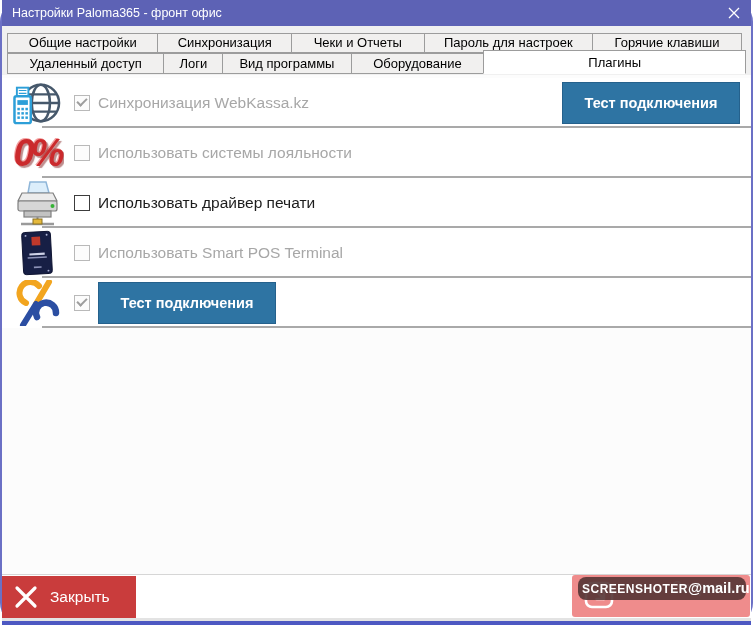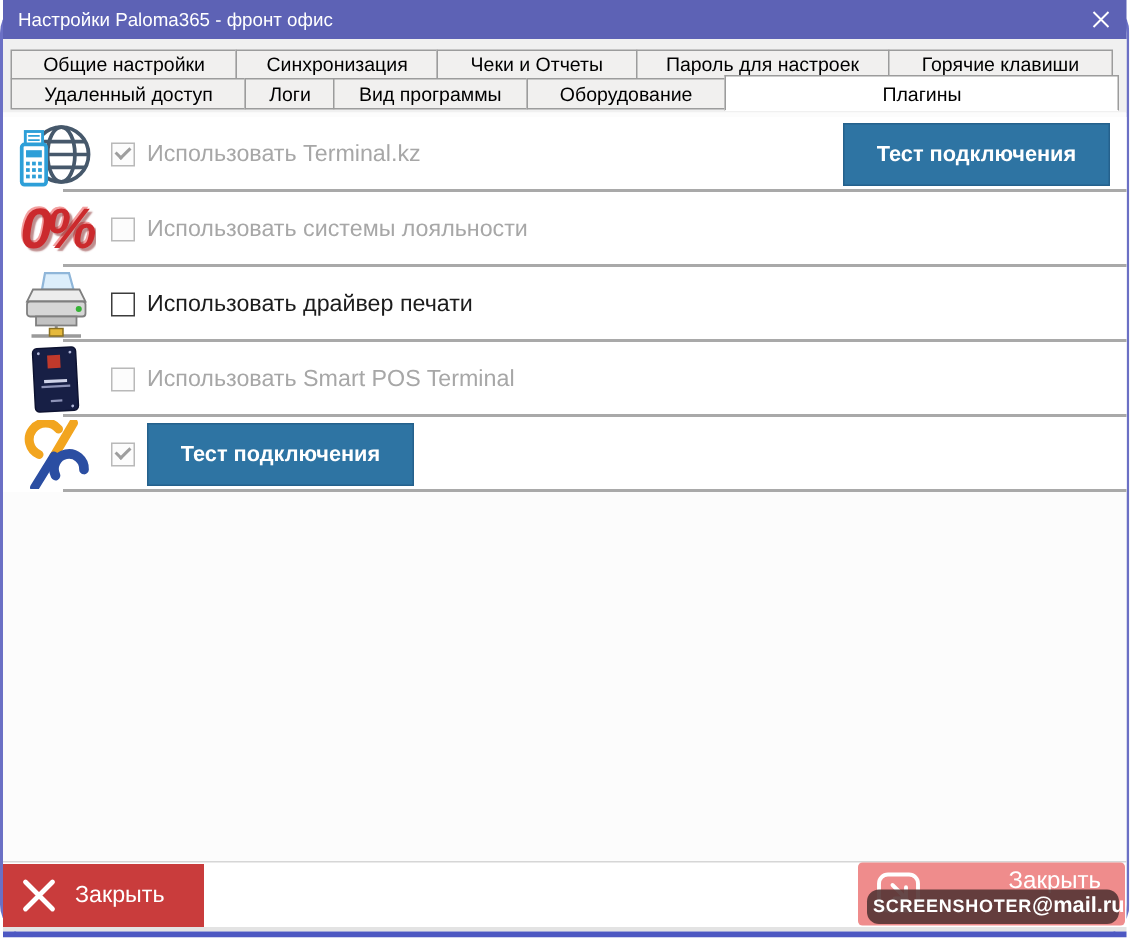--- a/index.html
+++ b/index.html
@@ -15,21 +15,21 @@
   }
   
   .titlebar{
     height:26px;flex:0 0 26px;background:#5d62b5;color:#fff;
     display:flex;align-items:center;justify-content:space-between;
     padding:0 10px;font-size:12.5px;
   }
   .close-x{width:14px;height:14px;display:flex;align-items:center;justify-content:center;cursor:pointer;}
   
   .tabstrip{flex:0 0 49px;background:#f0f0f0;padding-top:7px;box-sizing:border-box;}
-  .tabrow{display:flex;padding:0 5px;}
+  .tabrow{display:flex;padding:0 5px;align-items:center;}
   .tab{
     box-sizing:border-box;border:1px solid #9c9c9c;background:#f1f0ef;
     font-size:13px;color:#000;text-align:center;
     height:20px;line-height:18px;margin-left:-1px;
     white-space:nowrap;overflow:hidden;cursor:pointer;
   }
   .tabrow .tab:first-child{margin-left:0;}
   .tabrow2 .tab{height:21px;line-height:19px;margin-top:-1px;}
   .tab.active{
     background:#fff;border-bottom:1px solid #fff;position:relative;z-index:2;
@@ -78,21 +78,21 @@
     font-family:"Liberation Sans",sans-serif;font-size:15.5px;
     display:flex;align-items:center;gap:12px;padding-left:12px;cursor:pointer;
   }
   .wm{
     position:absolute;right:1px;top:0;width:178px;height:42px;
     background:rgba(236,120,120,0.85);border-radius:3px;cursor:pointer;
   }
   .wm-label{position:absolute;top:4px;right:16px;font-size:16px;color:#fff;}
   .wm-icon{position:absolute;left:12px;top:6px;}
   .wm-badge{
-    position:absolute;left:6px;bottom:1px;right:4px;
+    position:absolute;left:6px;bottom:17px;right:4px;
     background:rgba(84,52,52,0.9);border-radius:8px;
     color:#fff;text-align:center;padding:2px 4px 3px;white-space:nowrap;
   }
   .wm-badge .usr{font-size:12px;font-weight:bold;letter-spacing:.5px;}
   .wm-badge .dom{font-size:14.5px;font-weight:bold;}
   .strip-gray{flex:0 0 3px;background:#e3e3e3;}
   .strip-blue{flex:0 0 4px;background:#4d58c2;}
 </style>
 </head>
 <body>
@@ -148,21 +148,21 @@
                 <rect x="9.7" y="33.5" width="2.6" height="2.6"></rect>
                 <rect x="13.9" y="33.5" width="2.6" height="2.6"></rect>
               <rect x="5.5" y="38" width="2.6" height="2.6"></rect>
                 <rect x="9.7" y="38" width="2.6" height="2.6"></rect>
                 <rect x="13.9" y="38" width="2.6" height="2.6"></rect>
             </g>
           </g>
         </svg>
       </span>
       <span class="cb checked"></span>
-      <span class="plabel">Использовать Terminal.kz</span>
+      <span class="plabel">Синхронизация WebKassa.kz</span>
       <button class="test-btn">Тест подключения</button>
       <i class="sep"></i>
     </div>
 
     <div class="row">
       <span class="icon-box">
         <span class="loyalty">0%</span>
       </span>
       <span class="cb"></span>
       <span class="plabel">Использовать системы лояльности</span>

